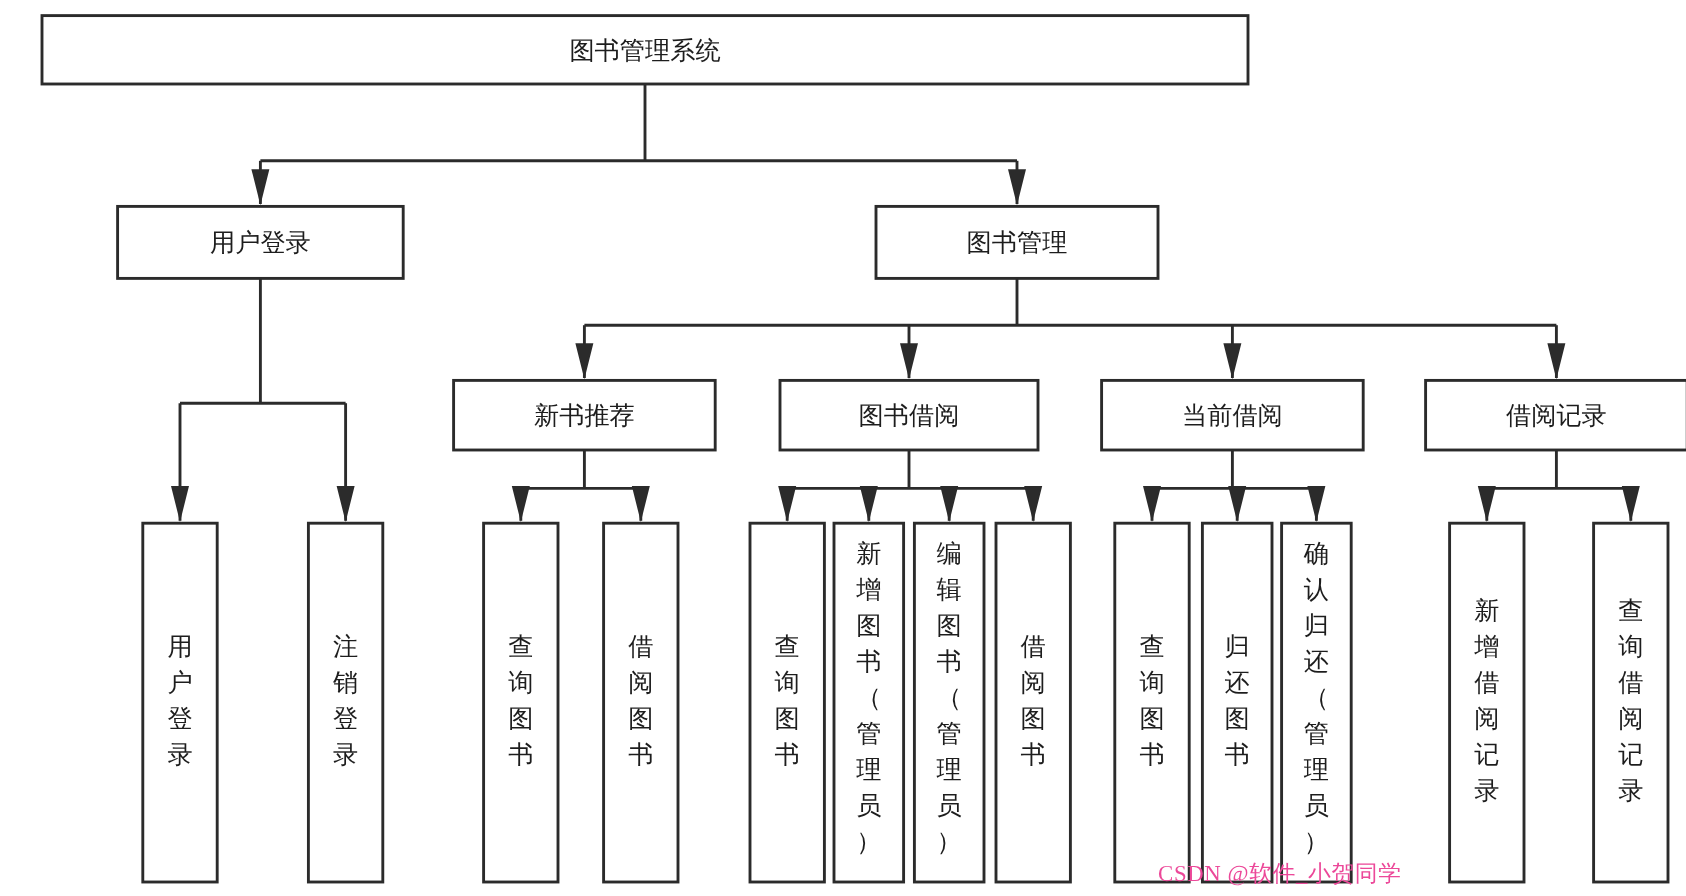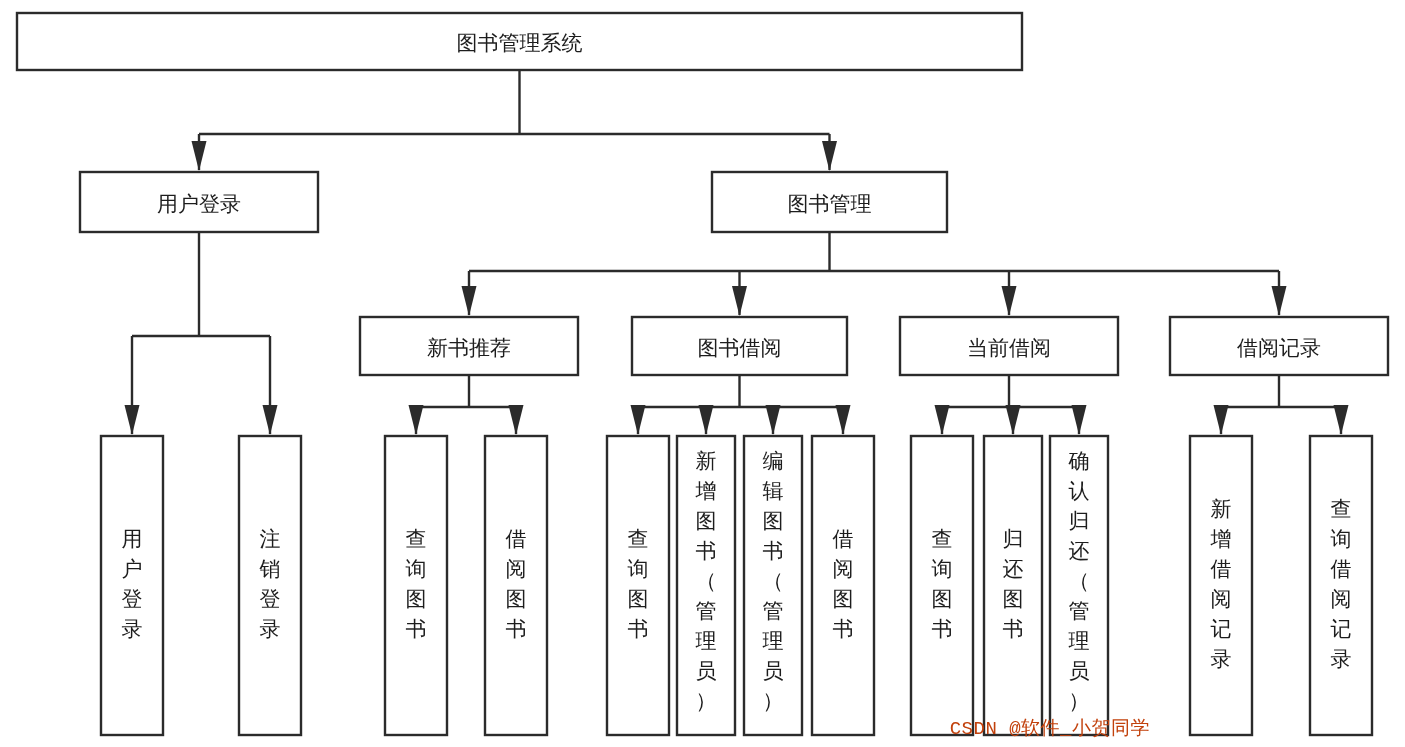--- a/index.html
+++ b/index.html
@@ -12,20 +12,21 @@
     height: 747px;
     font-family: "Liberation Sans", "DejaVu Sans", sans-serif;
     overflow: hidden;
     position: relative;
   }
   #diagram-root {
     position: relative;
     width: 1162px;
     height: 747px;
     background: #ffffff;
+    margin-left: 18px;
   }
   svg#flowchart {
     position: absolute;
     left: 0;
     top: 0;
     width: 1405px;
     height: 747px;
     display: block;
   }
   .node-box {
@@ -53,23 +54,23 @@
   .node-label-v {
     font-family: "Liberation Sans", "DejaVu Sans", sans-serif;
     font-size: 21px;
     fill: #1d1d1d;
     text-anchor: middle;
   }
   .watermark-text {
     position: absolute;
     right: 12px;
     bottom: 6px;
-    font-family: Liberation Mono, monospace;
+    font-family: Liberation Serif, serif;
     font-size: 19px;
-    color: #c2410c;
+    color: #ec4899;
     letter-spacing: 0.5px;
     white-space: nowrap;
     pointer-events: none;
     text-align: right;
   }
 </style>
 </head>
 <body>
 
 <div id="diagram-root">

